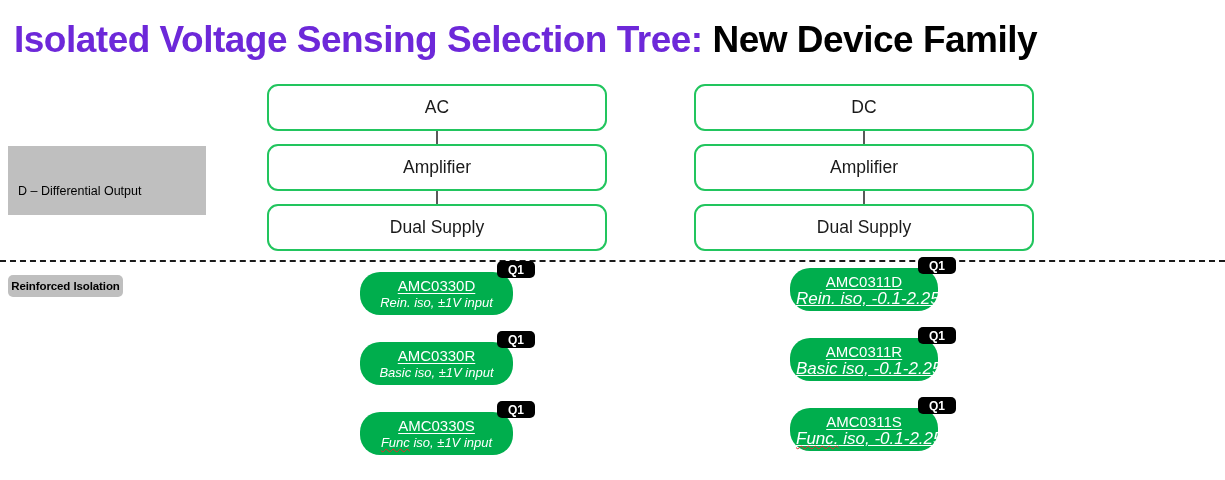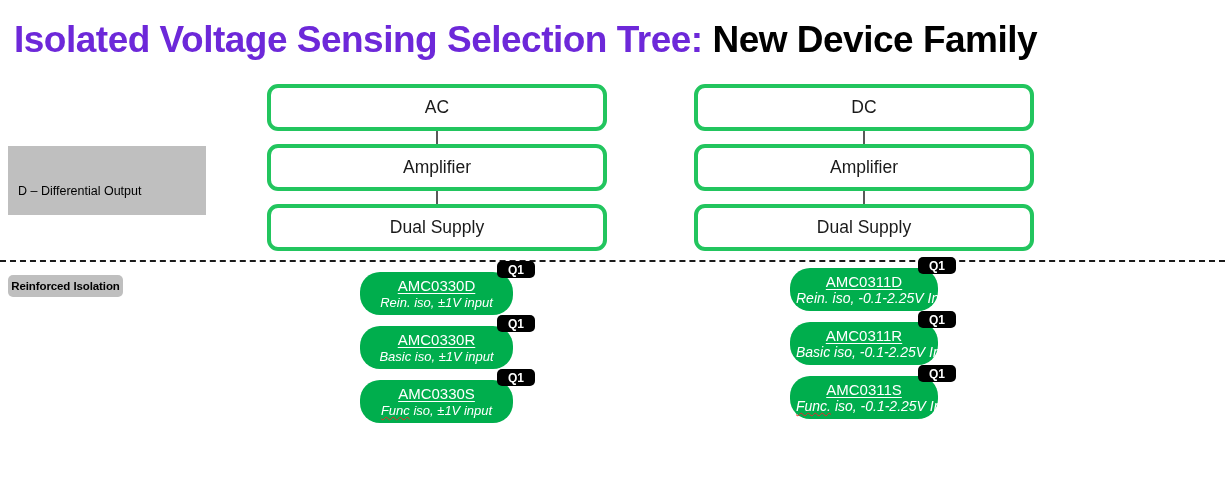--- a/index.html
+++ b/index.html
@@ -79,21 +79,21 @@
     letter-spacing: -0.1px;
   }
 
   
   .flow-col { position: absolute; top: 84px; width: 340px; }
   #col-ac { left: 267px; }
   #col-dc { left: 694px; }
 
   .node {
     width: 340px; height: 47px;
-    border: 4px solid #22c55e;
+    border: 2px solid #22c55e;
     border-radius: 11px;
     background: #ffffff;
     display: flex;
     align-items: center;
     justify-content: center;
     font-size: 17.5px;
     color: #1a1a1a;
     position: relative;
     z-index: 2;
   }
@@ -107,21 +107,21 @@
 
   
   .prod-col { position: absolute; }
   #prod-ac { left: 360px; top: 272px; }
   #prod-dc { left: 790px; top: 268px; }
 
   .prod {
     position: relative;
     border-radius: 20px;
     background: #00AE4D;
-    margin-bottom: 11px;
+    margin-bottom: 27px;
     padding: 4px 6px 6px 6px;
     text-align: center;
     color: #ffffff;
   }
   #prod-ac .prod { width: 153px; height: 43px; }
   #prod-dc .prod { width: 148px; height: 43px; }
 
   .prod .pname {
     display: block;
     font-size: 15px;
@@ -130,21 +130,21 @@
     line-height: 19px;
     white-space: nowrap;
   }
   .prod .pdesc {
     display: block;
     font-size: 13px;
     font-style: italic;
     line-height: 15px;
     white-space: nowrap;
   }
-  #prod-dc .prod .pdesc { font-size: 14px; }
+  #prod-dc .prod .pdesc { font-size: 17px; text-decoration: underline; }
 
   .q-badge {
     position: absolute;
     top: -11px; right: -22px;
     width: 38px; height: 17px;
     background: #000000;
     border-radius: 5px;
     color: #ffffff;
     font-size: 12px;
     font-weight: bold;

